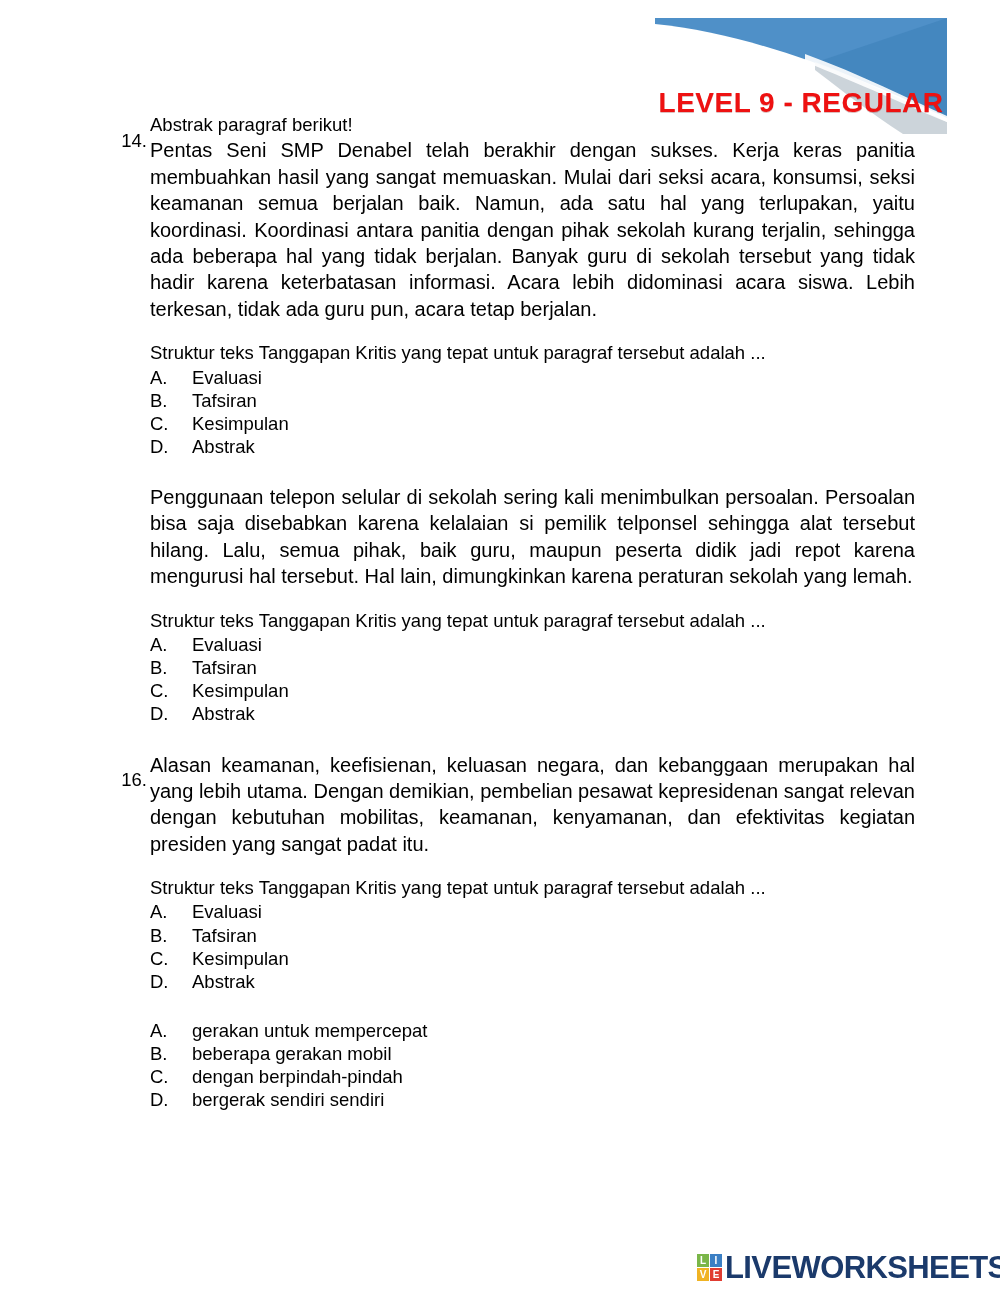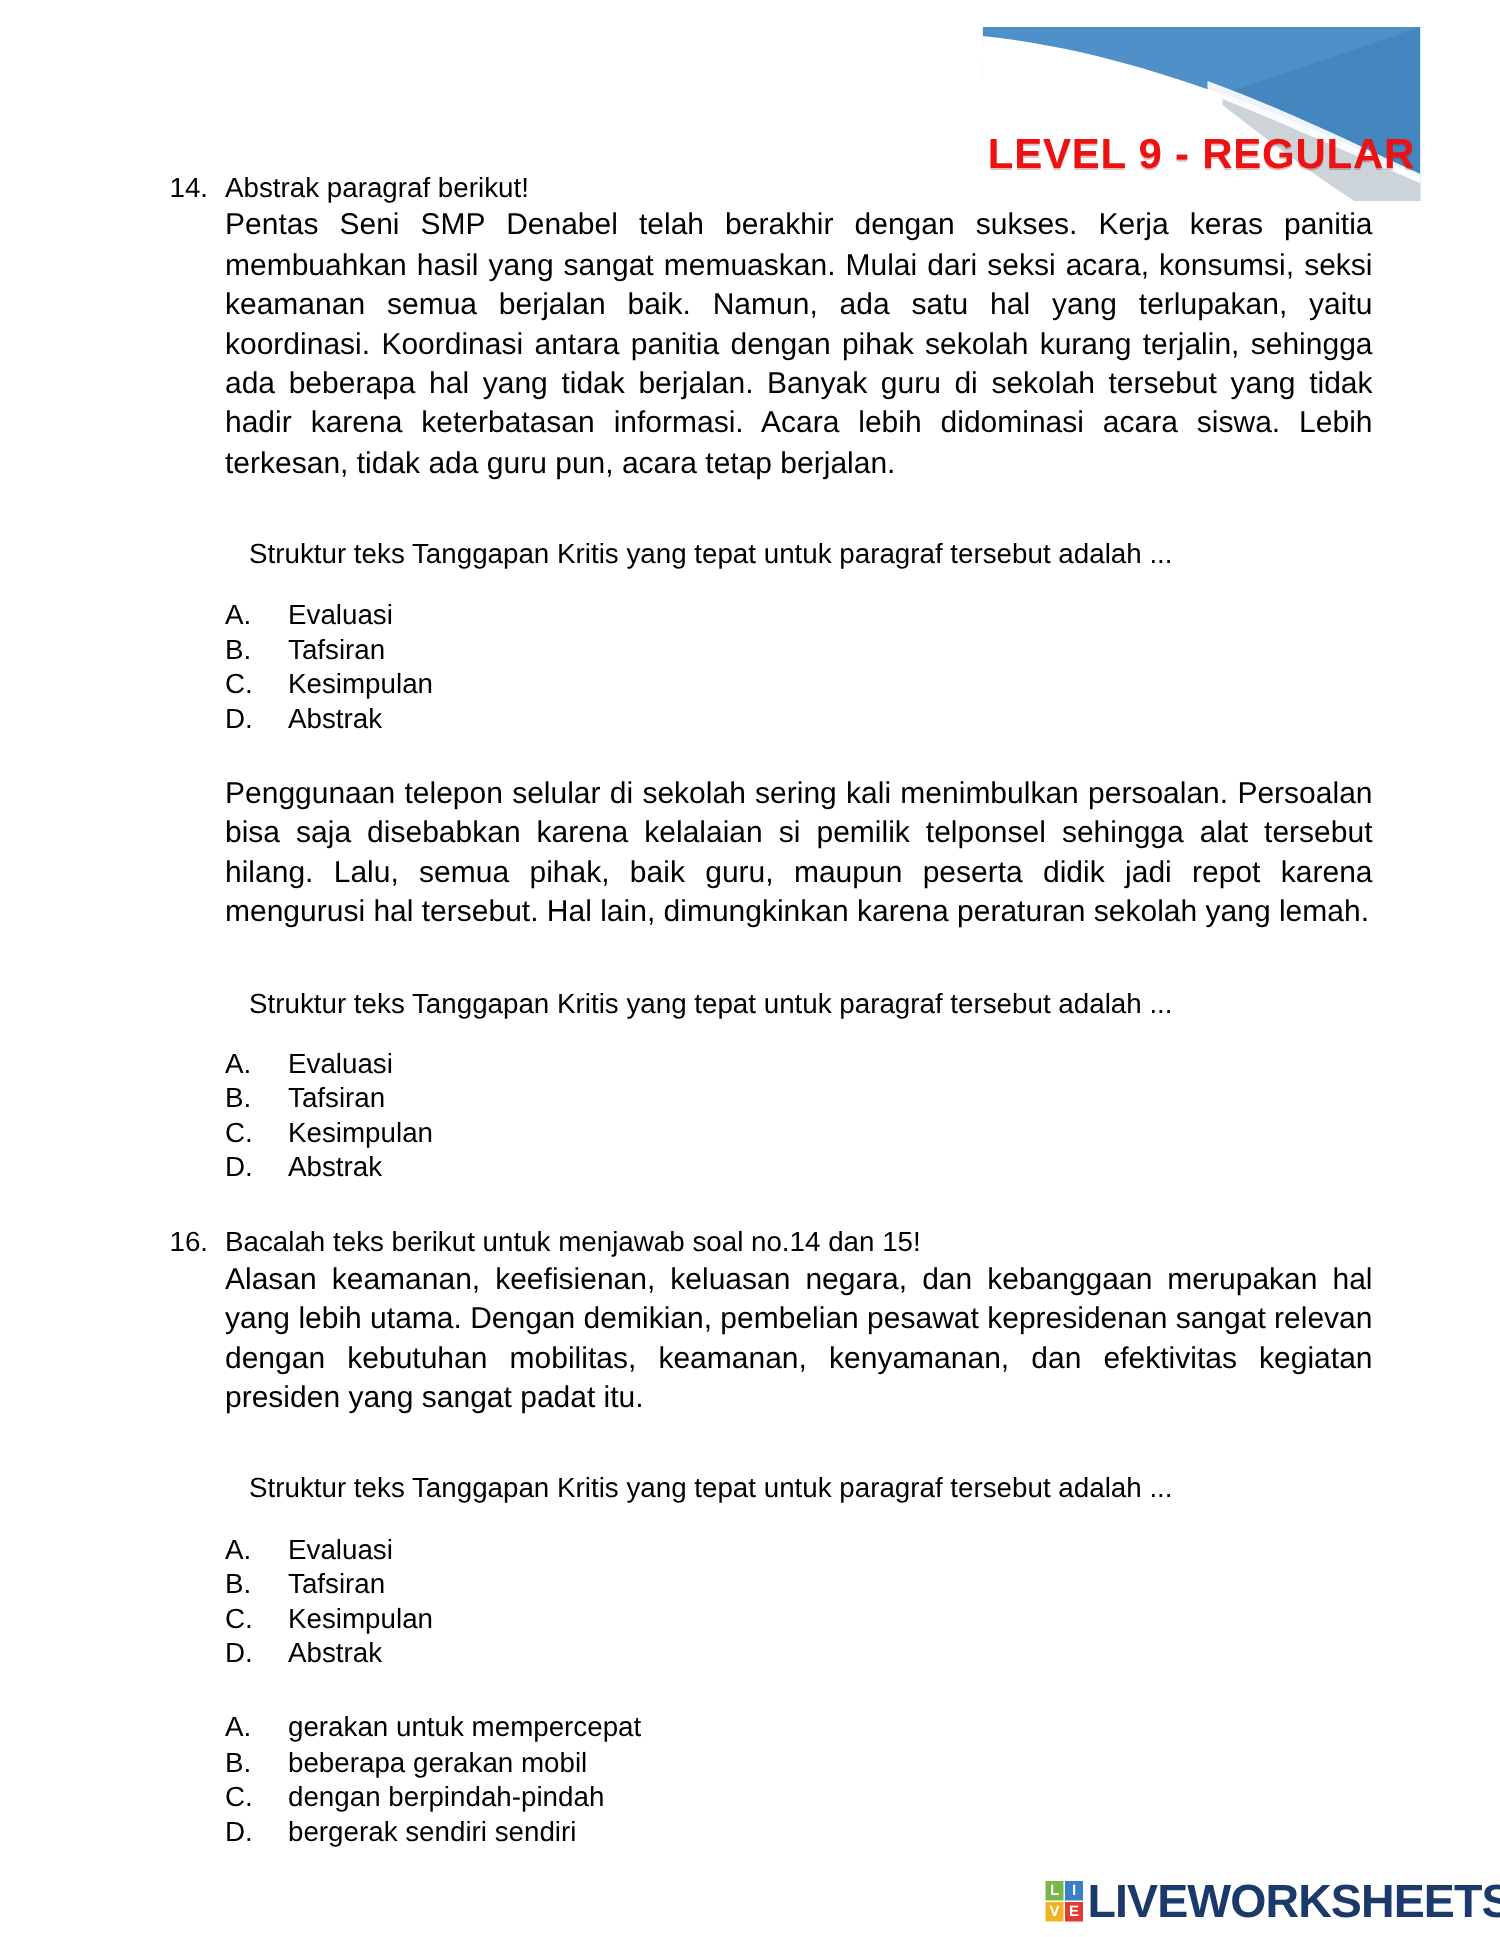--- a/index.html
+++ b/index.html
@@ -65,37 +65,37 @@
   .q-head {
     position: relative;
     padding-left: 150px;
     font-size: 18.5px;
     line-height: 1.32;
     text-align: left;
   }
   .q-num {
     position: absolute;
     left: 113px;
-    top: 0;
+    top: 16px;
     width: 34px;
-    text-align: left;
+    text-align: right;
     font-size: 18.5px;
   }
 
   .q-body {
     margin: 0;
     padding: 0 85px 0 150px;
     font-size: 20px;
     line-height: 1.32;
     text-align: justify;
     text-justify: inter-word;
   }
 
   .q-stem {
-    margin: 16px;
+    margin: 0;
     padding: 0 85px 0 150px;
     font-size: 18.5px;
     line-height: 1.32;
     text-align: left;
   }
 
   .spacer { height: 19px; }
 
   .options {
     margin: 0;
@@ -228,21 +228,20 @@
         <li class="option">
           <span class="opt-letter">D.</span>
           <span>Abstrak</span>
         </li>
       </ul>
     </div>
 
     <div class="question-block">
       <div class="q-head">
         <span class="q-num">16.</span>
-        <span>Bacalah teks berikut untuk menjawab soal no.14 dan 15!</span>
       </div>
       <p class="q-body">Alasan keamanan, keefisienan, keluasan negara, dan kebanggaan merupakan hal yang lebih utama. Dengan demikian, pembelian pesawat kepresidenan sangat relevan dengan kebutuhan mobilitas, keamanan, kenyamanan, dan efektivitas kegiatan presiden yang sangat padat itu.</p>
       <div class="spacer"></div>
       <p class="q-stem">Struktur teks Tanggapan Kritis yang tepat untuk paragraf tersebut adalah ...</p>
       <ul class="options">
         <li class="option">
           <span class="opt-letter">A.</span>
           <span>Evaluasi</span>
         </li>
         <li class="option">

